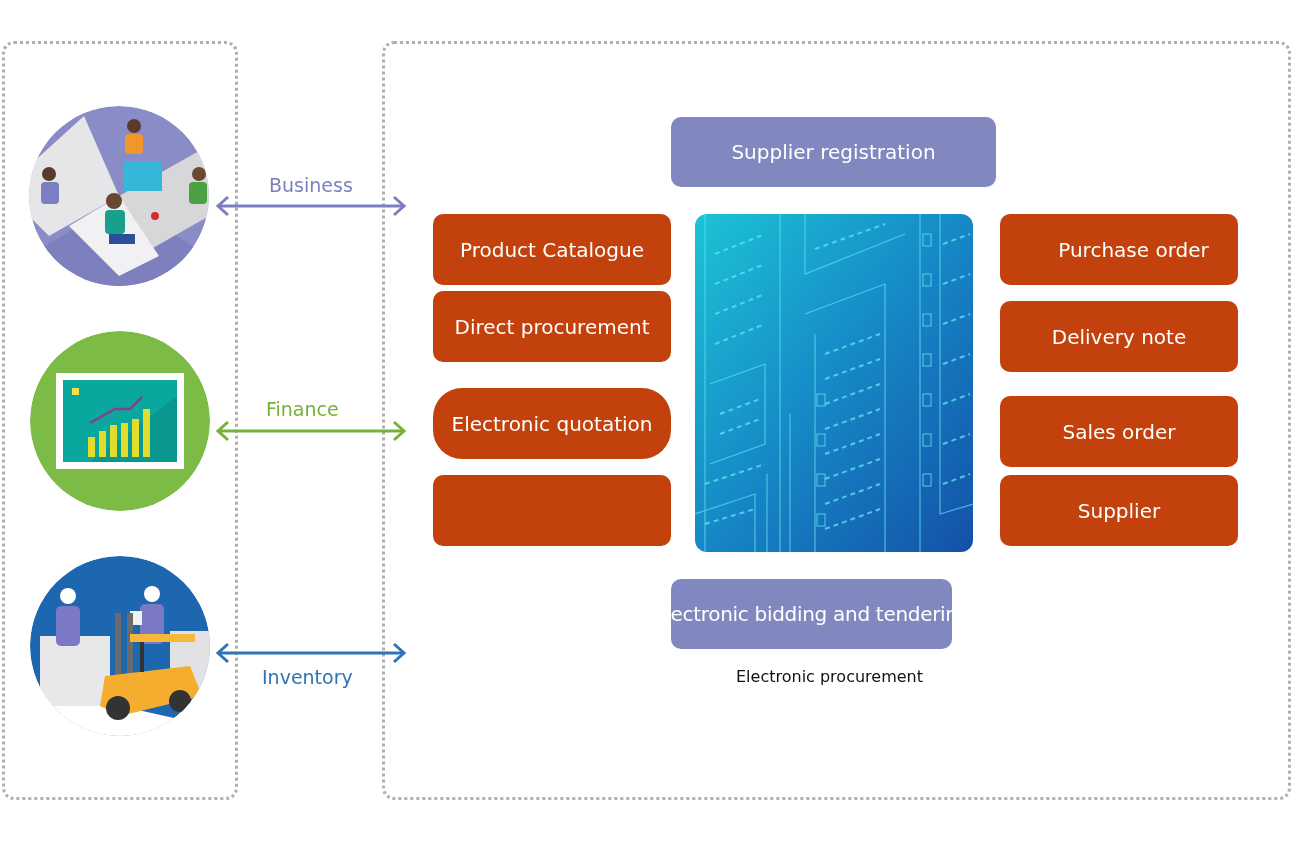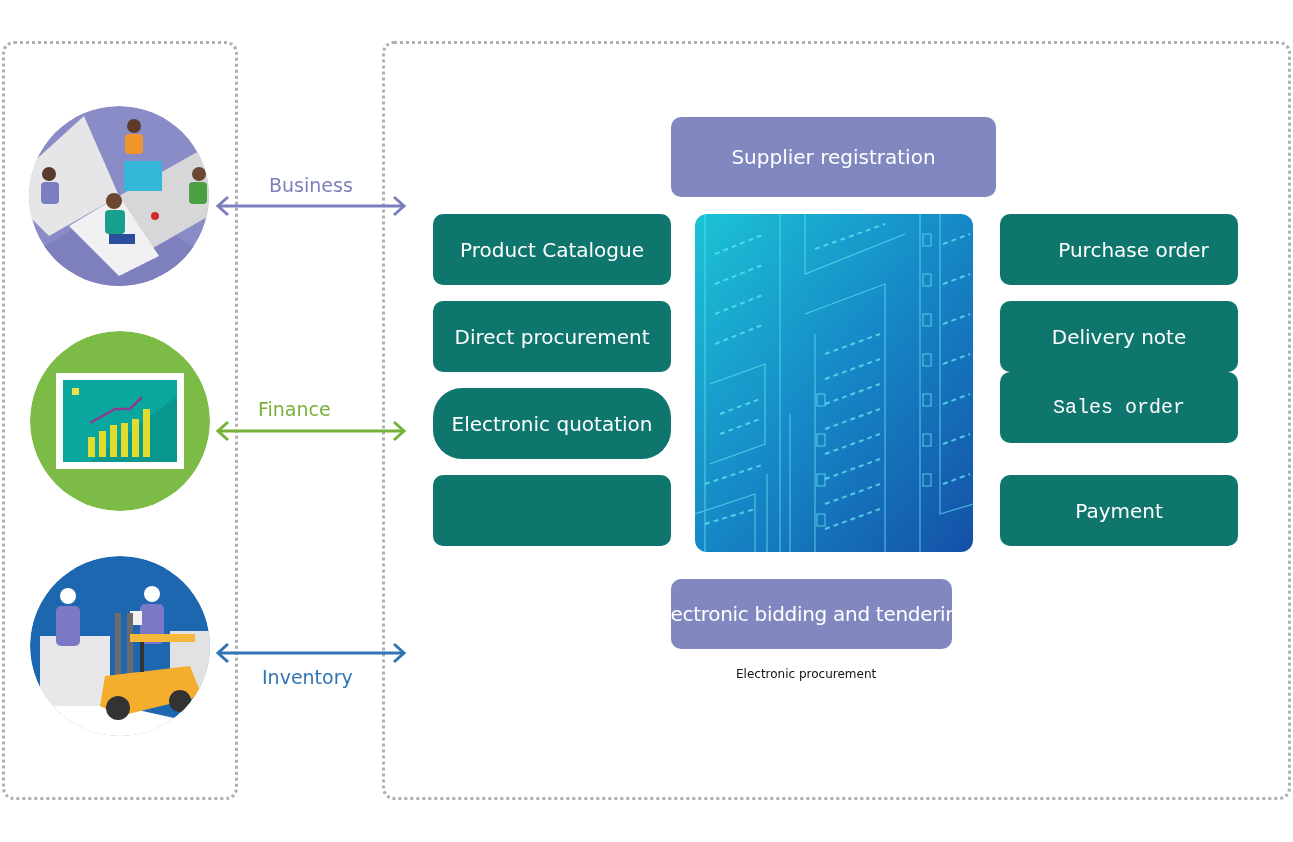--- a/index.html
+++ b/index.html
@@ -15,45 +15,45 @@
   #circle-finance { left: 30px; top: 331px; }
   #circle-inventory { left: 30px; top: 556px; }
 
   .conn { position: absolute; left: 214px; width: 194px; height: 24px; }
   .conn svg { position: absolute; left: 0; top: 0; width: 194px; height: 24px; overflow: visible; }
   .conn-label { position: absolute; font-size: 19px; white-space: nowrap; }
   #conn-business { top: 194px; }
   #conn-finance { top: 419px; }
   #conn-inventory { top: 641px; }
   #label-business { left: 269px; top: 174px; color: #7b7fbf; }
-  #label-finance { left: 258px; top: 398px; color: #76b13a; }
+  #label-finance { left: 266px; top: 398px; color: #76b13a; }
   #label-inventory { left: 262px; top: 623px; color: #2f74b5; margin-top: 43px; }
 
   .box { position: absolute; border-radius: 10px; color: #ffffff; font-size: 20px;
          display: flex; align-items: center; justify-content: center; white-space: nowrap;
          box-sizing: border-box; cursor: pointer; }
   .box.purple { background: #8188c0; }
-  .box.blue { background: #0f766e; }
-  #box-supplier { left: 671px; top: 117px; width: 325px; height: 80px; }
+  .box.blue { background: #c2410c; }
+  #box-supplier { left: 671px; top: 117px; width: 325px; height: 70px; }
   #box-bidding { left: 671px; top: 579px; width: 281px; height: 70px; font-size: 20px; letter-spacing: -0.3px; }
   .col-left .box, .col-right .box { width: 238px; height: 71px; }
   #box-l0 { left: 433px; top: 214px; }
-  #box-l1 { left: 433px; top: 301px; }
+  #box-l1 { left: 433px; top: 291px; }
   #box-l2 { left: 433px; top: 388px; border-radius: 29px; }
   #box-l3 { left: 433px; top: 475px; }
   #box-r0 { left: 1000px; top: 214px; padding-left: 29px; }
   #box-r1 { left: 1000px; top: 301px; }
-  #box-r2 { left: 1000px; top: 372px; font-family: Liberation Mono, monospace; }
+  #box-r2 { left: 1000px; top: 396px; }
   #box-r3 { left: 1000px; top: 475px; }
 
   #center-image { position: absolute; left: 695px; top: 214px; width: 278px; height: 338px;
                   border-radius: 12px; overflow: hidden; }
   #center-image svg { width: 100%; height: 100%; display: block; }
 
-  #caption { position: absolute; left: 736px; top: 667px; font-size: 12px; color: #111111; white-space: nowrap; }
+  #caption { position: absolute; left: 736px; top: 667px; font-size: 16px; color: #111111; white-space: nowrap; }
 </style>
 </head>
 <body>
 
 <div class="panel" id="left-panel"></div>
 <div class="panel" id="right-panel"></div>
 
 <div class="circle" id="circle-business">
   <svg viewBox="0 0 180 180">
     <circle cx="90" cy="90" r="90" fill="#8a8cc7"></circle>
@@ -149,21 +149,21 @@
   <div class="box blue" id="box-l0">Product Catalogue</div>
   <div class="box blue" id="box-l1">Direct procurement</div>
   <div class="box blue" id="box-l2">Electronic quotation</div>
   <div class="box blue" id="box-l3"></div>
 </div>
 
 <div class="col-right">
   <div class="box blue" id="box-r0">Purchase order</div>
   <div class="box blue" id="box-r1">Delivery note</div>
   <div class="box blue" id="box-r2">Sales order</div>
-  <div class="box blue" id="box-r3">Payment</div>
+  <div class="box blue" id="box-r3">Supplier</div>
 </div>
 
 <div id="center-image">
   <svg viewBox="0 0 278 338" preserveAspectRatio="none">
     <defs>
       <linearGradient id="cg" x1="0" y1="0" x2="1" y2="1">
         <stop offset="0" stop-color="#1cc3d6"></stop>
         <stop offset="0.5" stop-color="#1688c6"></stop>
         <stop offset="1" stop-color="#1450a8"></stop>
       </linearGradient>

